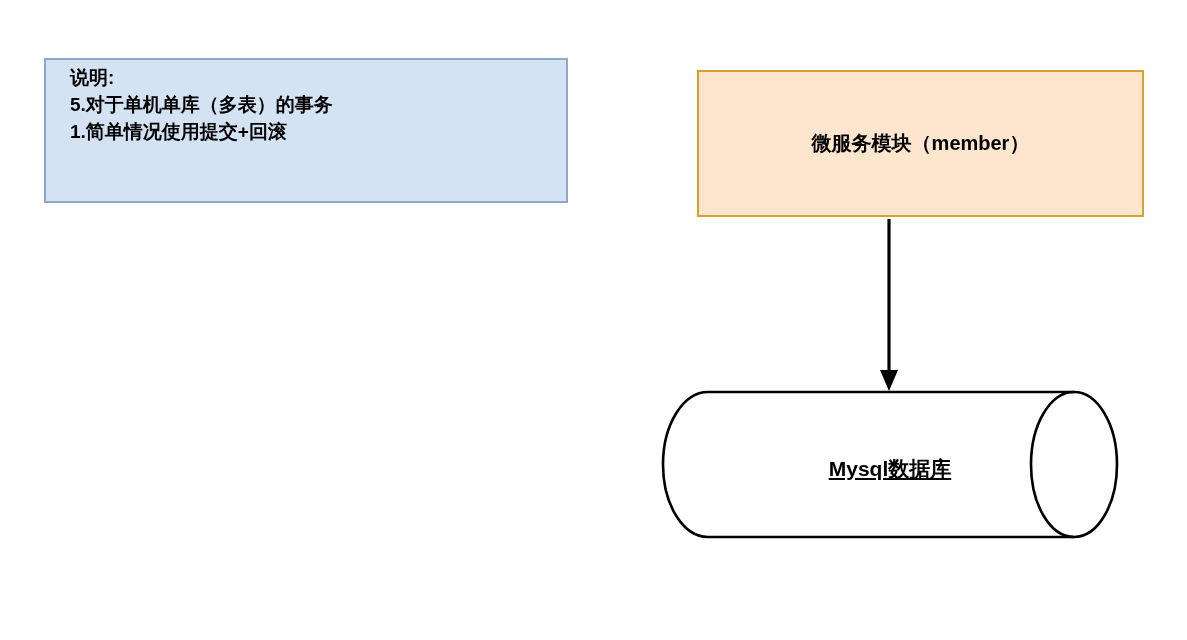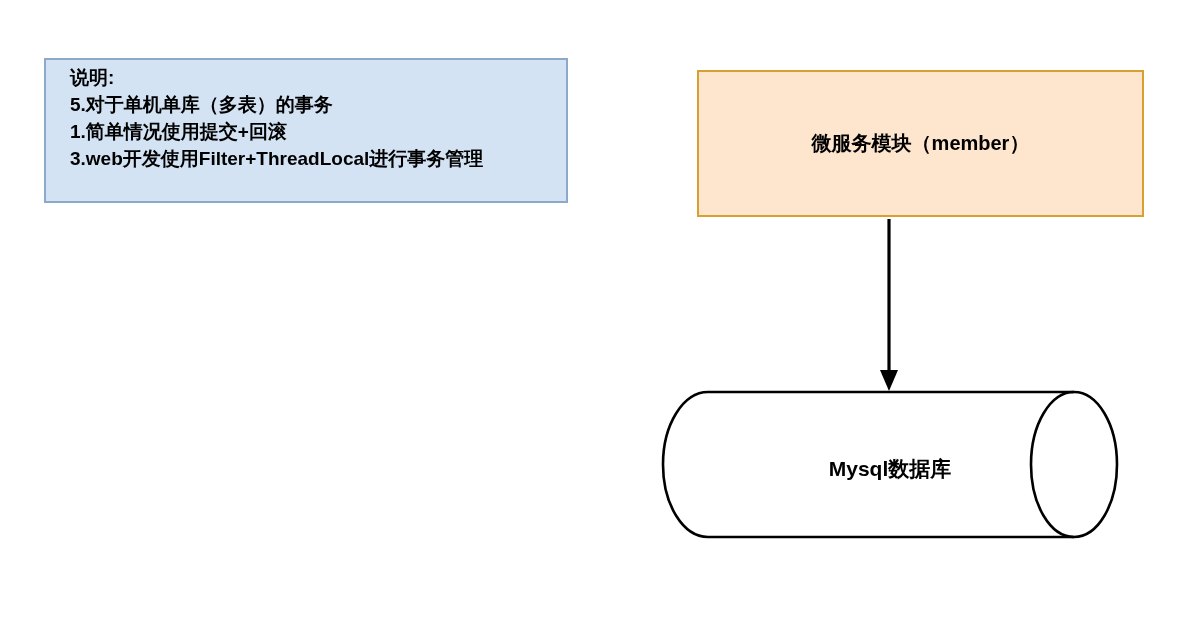--- a/index.html
+++ b/index.html
@@ -70,32 +70,32 @@
     width: 454px;
     height: 154px;
     display: flex;
     align-items: center;
     justify-content: center;
     font-size: 21px;
     font-weight: bold;
     color: #000000;
     white-space: nowrap;
     pointer-events: none;
+    text-decoration: underline;
   }
 </style>
 </head>
 <body>
 
 <div class="canvas">
 
   <div class="note-box">
     <div class="note-line">说明:</div>
     <div class="note-line">5.对于单机单库（多表）的事务</div>
     <div class="note-line">1.简单情况使用提交+回滚</div>
-    <div class="note-line">3.web开发使用Filter+ThreadLocal进行事务管理</div>
   </div>
 
   <div class="service-box">
     <span class="service-label">微服务模块（member）</span>
   </div>
 
   <svg class="shape-layer" width="1187" height="640" viewBox="0 0 1187 640" xmlns="http://www.w3.org/2000/svg">
 
     <line x1="889" y1="219" x2="889" y2="374" stroke="#000000" stroke-width="3.2"></line>
     <path d="M 889 391 L 880 370 L 898 370 Z" fill="#000000"></path>

